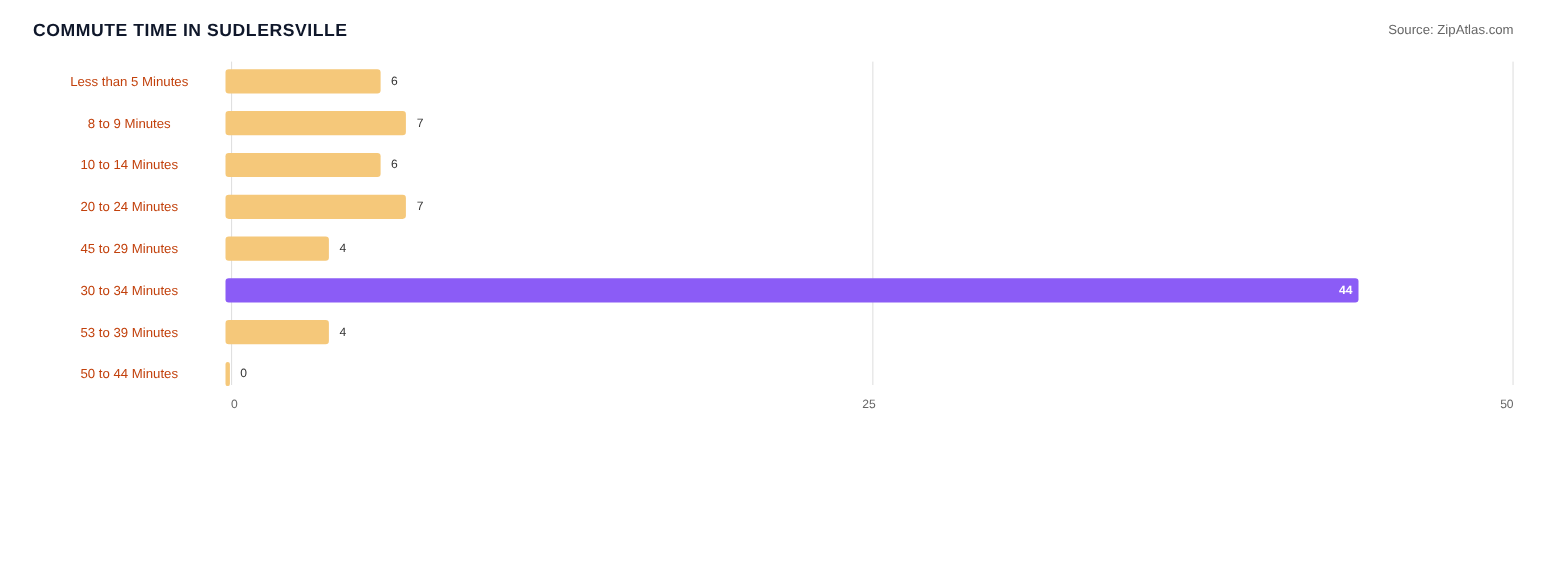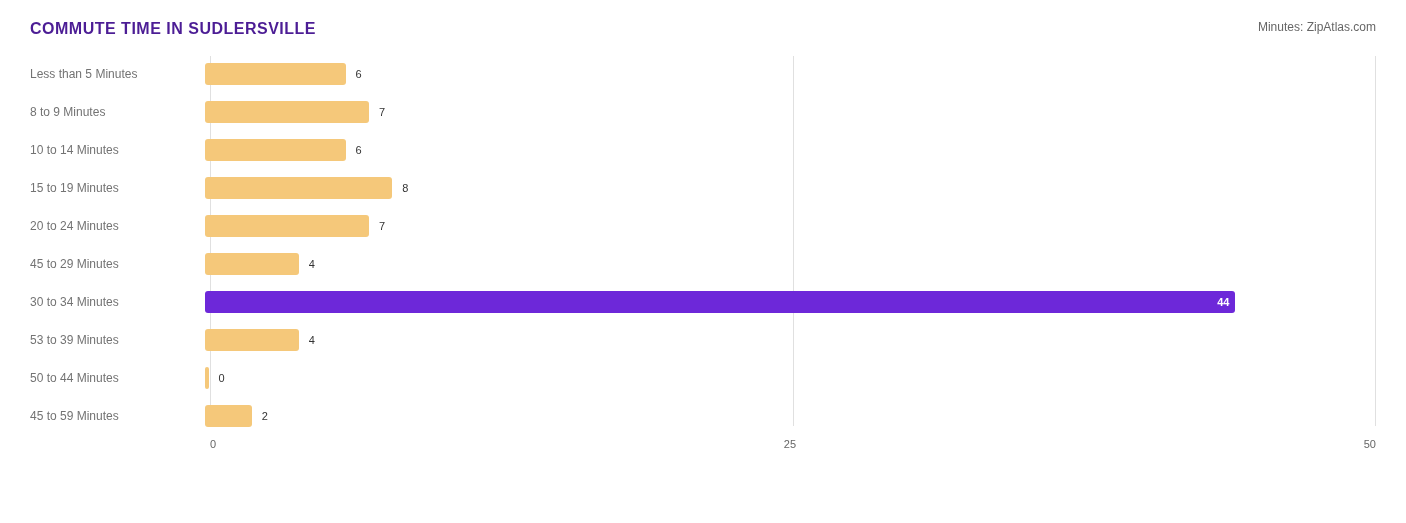--- a/index.html
+++ b/index.html
@@ -12,21 +12,21 @@
     }
     .header {
       display: flex;
       justify-content: space-between;
       align-items: flex-start;
       margin-bottom: 18px;
     }
     .chart-title {
       font-size: 16px;
       font-weight: bold;
-      color: #4c1d95;
+      color: #0f172a;
       letter-spacing: 0.5px;
     }
     .source-text {
       font-size: 12px;
       color: #666;
       text-align: right;
     }
     .chart-area {
       position: relative;
       width: 100%;
@@ -55,42 +55,42 @@
       display: flex;
       align-items: center;
       height: 36px;
       margin-bottom: 2px;
       position: relative;
     }
     .bar-label {
       width: 175px;
       min-width: 175px;
       font-size: 12px;
-      color: #737373;
-      text-align: left;
+      color: #c2410c;
+      text-align: center;
       white-space: nowrap;
     }
     .bar-track {
       flex: 1;
       height: 26px;
       position: relative;
       display: flex;
       align-items: center;
     }
     .bar-fill {
       height: 22px;
       border-radius: 3px;
       background: #f5c87a;
       position: relative;
       min-width: 2px;
       display: flex;
       align-items: center;
     }
     .bar-fill.highlight {
-      background: #6d28d9;
+      background: #8b5cf6;
     }
     .bar-value {
       font-size: 11px;
       color: #333;
       margin-left: 5px;
       white-space: nowrap;
       position: absolute;
     }
     .bar-value.inside {
       color: #fff;
@@ -116,21 +116,21 @@
       text-align: center;
     }
     
     
   </style>
 </head>
 <body>
 
 <div class="header">
   <div class="chart-title">COMMUTE TIME IN SUDLERSVILLE</div>
-  <div class="source-text">Minutes: ZipAtlas.com</div>
+  <div class="source-text">Source: ZipAtlas.com</div>
 </div>
 
 <div class="chart-area">
 
   <div class="grid-lines">
     <div class="grid-line"></div>
     <div class="grid-line"></div>
     <div class="grid-line"></div>
   </div>
 
@@ -150,27 +150,20 @@
         </div>
       </div>
       <div class="bar-row">
         <div class="bar-label">10 to 14 Minutes</div>
         <div class="bar-track">
           <div class="bar-fill" style="width: 12%;"></div>
           <span class="bar-value" style="left: calc(12% + 5px);">6</span>
         </div>
       </div>
       <div class="bar-row">
-        <div class="bar-label">15 to 19 Minutes</div>
-        <div class="bar-track">
-          <div class="bar-fill" style="width: 16%;"></div>
-          <span class="bar-value" style="left: calc(16% + 5px);">8</span>
-        </div>
-      </div>
-      <div class="bar-row">
         <div class="bar-label">20 to 24 Minutes</div>
         <div class="bar-track">
           <div class="bar-fill" style="width: 14%;"></div>
           <span class="bar-value" style="left: calc(14% + 5px);">7</span>
         </div>
       </div>
       <div class="bar-row">
         <div class="bar-label">45 to 29 Minutes</div>
         <div class="bar-track">
           <div class="bar-fill" style="width: 8%;"></div>
@@ -190,27 +183,20 @@
         <div class="bar-track">
           <div class="bar-fill" style="width: 8%;"></div>
           <span class="bar-value" style="left: calc(8% + 5px);">4</span>
         </div>
       </div>
       <div class="bar-row">
         <div class="bar-label">50 to 44 Minutes</div>
         <div class="bar-track">
           <div class="bar-fill" style="width: 0.3%;"></div>
           <span class="bar-value" style="left: calc(0.3% + 5px);">0</span>
-        </div>
-      </div>
-      <div class="bar-row">
-        <div class="bar-label">45 to 59 Minutes</div>
-        <div class="bar-track">
-          <div class="bar-fill" style="width: 4%;"></div>
-          <span class="bar-value" style="left: calc(4% + 5px);">2</span>
         </div>
       </div>
     </div>
 
   <div class="x-axis">
     <div class="x-axis-labels">
       <span class="x-label">0</span>
       <span class="x-label">25</span>
       <span class="x-label">50</span>
     </div>

